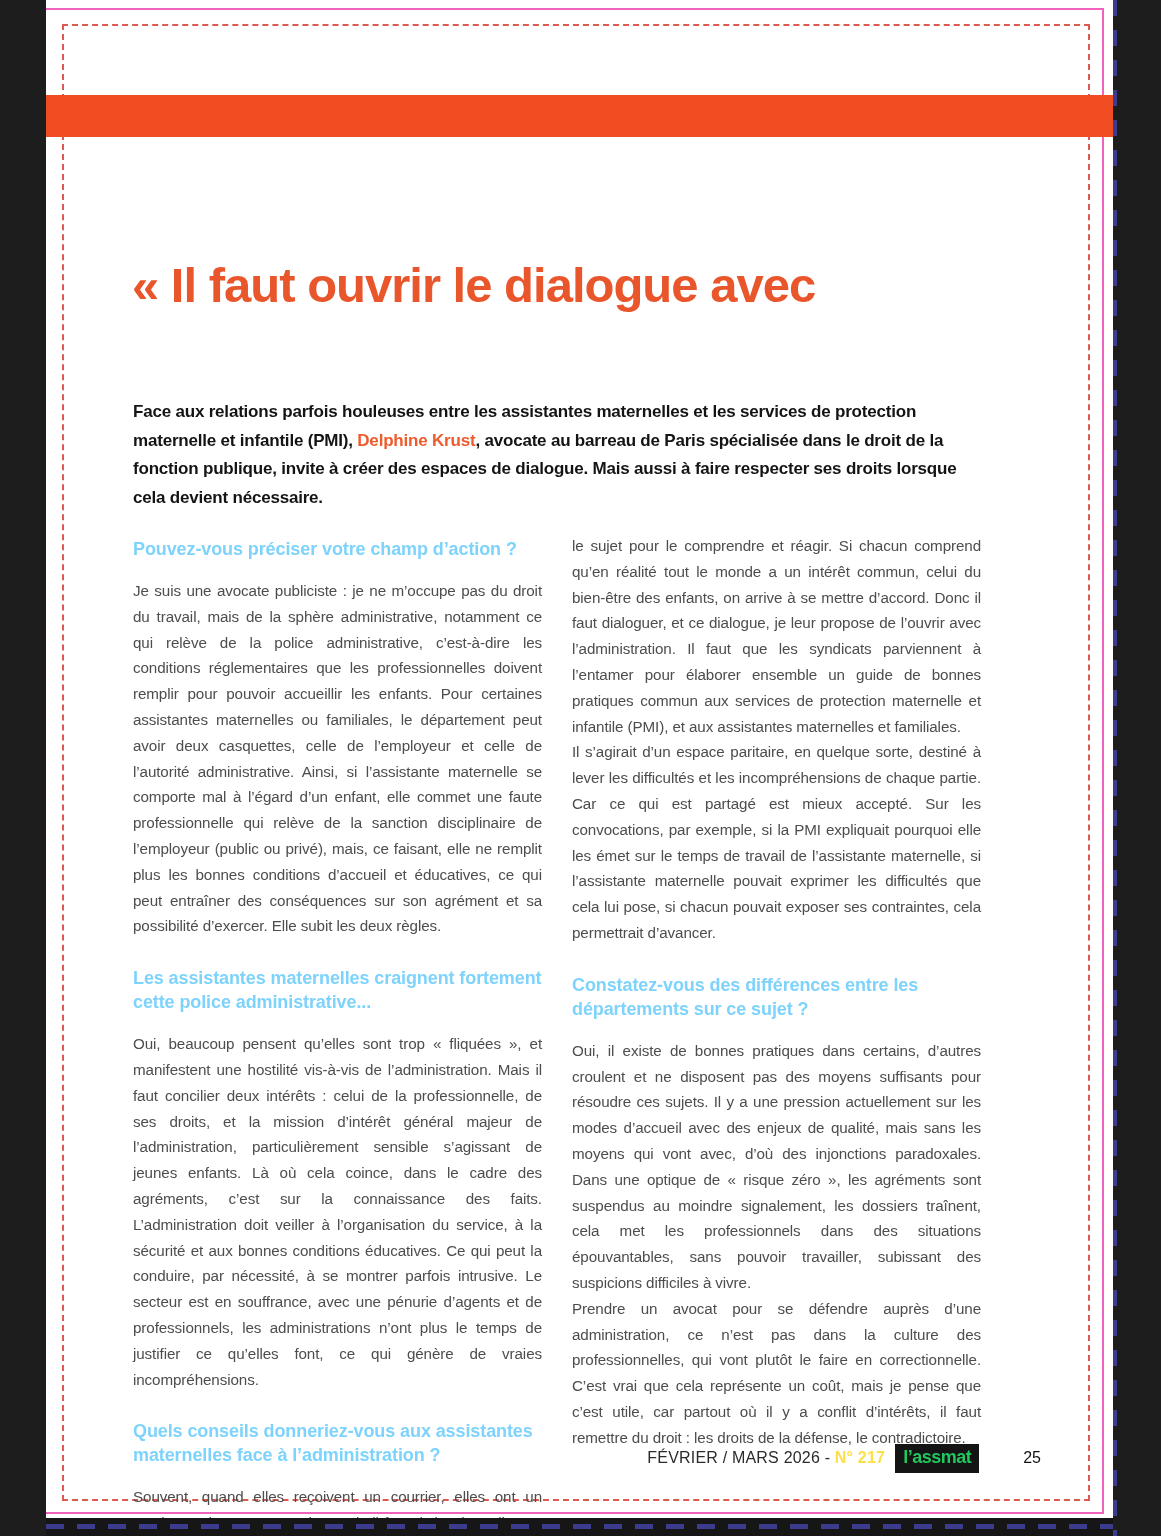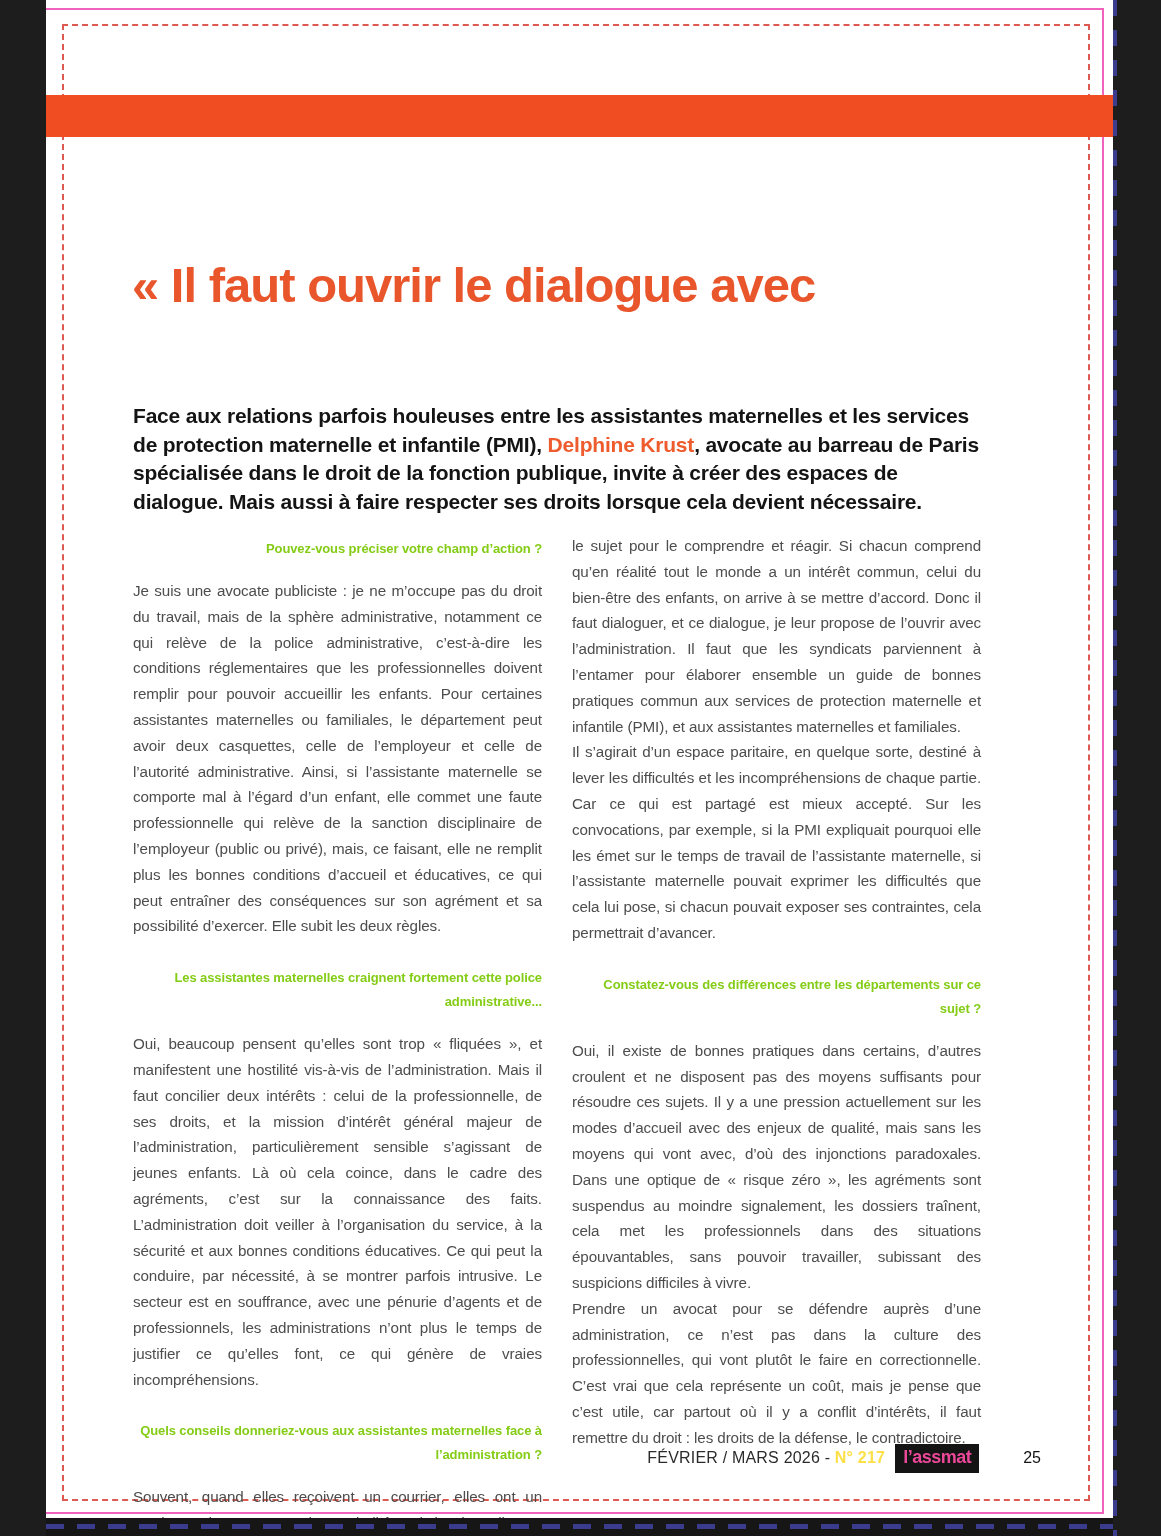--- a/index.html
+++ b/index.html
@@ -25,42 +25,42 @@
   
   .banner{position:absolute;left:46px;top:95px;width:1067px;height:42px;background:#f04e22;z-index:4;}
   
   .content{position:absolute;left:11px;top:0;width:1161px;height:1131px;z-index:5;}
   .headline{
     position:absolute;left:121px;top:218px;width:860px;
     color:#e9562b;font-size:49px;font-weight:bold;line-height:68px;letter-spacing:-1px;
   }
   .intro{
     position:absolute;left:122px;top:381px;width:848px;
-    color:#141414;font-size:21px;font-weight:bold;line-height:28.5px;letter-spacing:-0.2px;
+    color:#141414;font-size:17px;font-weight:bold;line-height:28.5px;letter-spacing:-0.2px;
   }
   .intro .hl{color:#ee5b2d;}
   .cols{position:absolute;left:122px;top:533px;width:848px;display:flex;gap:30px;}
   .col{width:409px;}
   .qhead{
-    color:#84cc16;font-size:13px;font-weight:bold;line-height:24px;
-    margin:27px 0 17px 0;letter-spacing:-0.1px;text-align:right;
+    color:#7dd3fc;font-size:18px;font-weight:bold;line-height:24px;
+    margin:27px 0 17px 0;letter-spacing:-0.1px;
   }
   .col .qhead:first-child{margin-top:4px;}
   .para{
     color:#4d4d4d;font-size:15.2px;line-height:25.8px;text-align:justify;
     letter-spacing:-0.1px;margin:0;
   }
   .footer{
     position:absolute;left:560px;top:1443px;width:470px;height:30px;
     display:flex;align-items:center;justify-content:flex-end;
   }
   .footer .issue{color:#2b2b2b;font-size:16px;letter-spacing:0.2px;white-space:pre;}
   .footer .issue b{font-weight:bold;color:#fde047;}
   .footer .logo{
-    background:#141414;color:#ec4899;font-size:18px;font-weight:bold;
+    background:#141414;color:#22c55e;font-size:18px;font-weight:bold;
     padding:3px 8px 5px 8px;margin-left:10px;letter-spacing:-0.5px;
   }
   .footer .pagenum{color:#141414;font-size:16px;font-weight:normal;margin-left:44px;}
 </style>
 </head>
 <body>
 
 <div id="stage">
   <div class="page"></div>
   <div class="pink-frame"></div>

